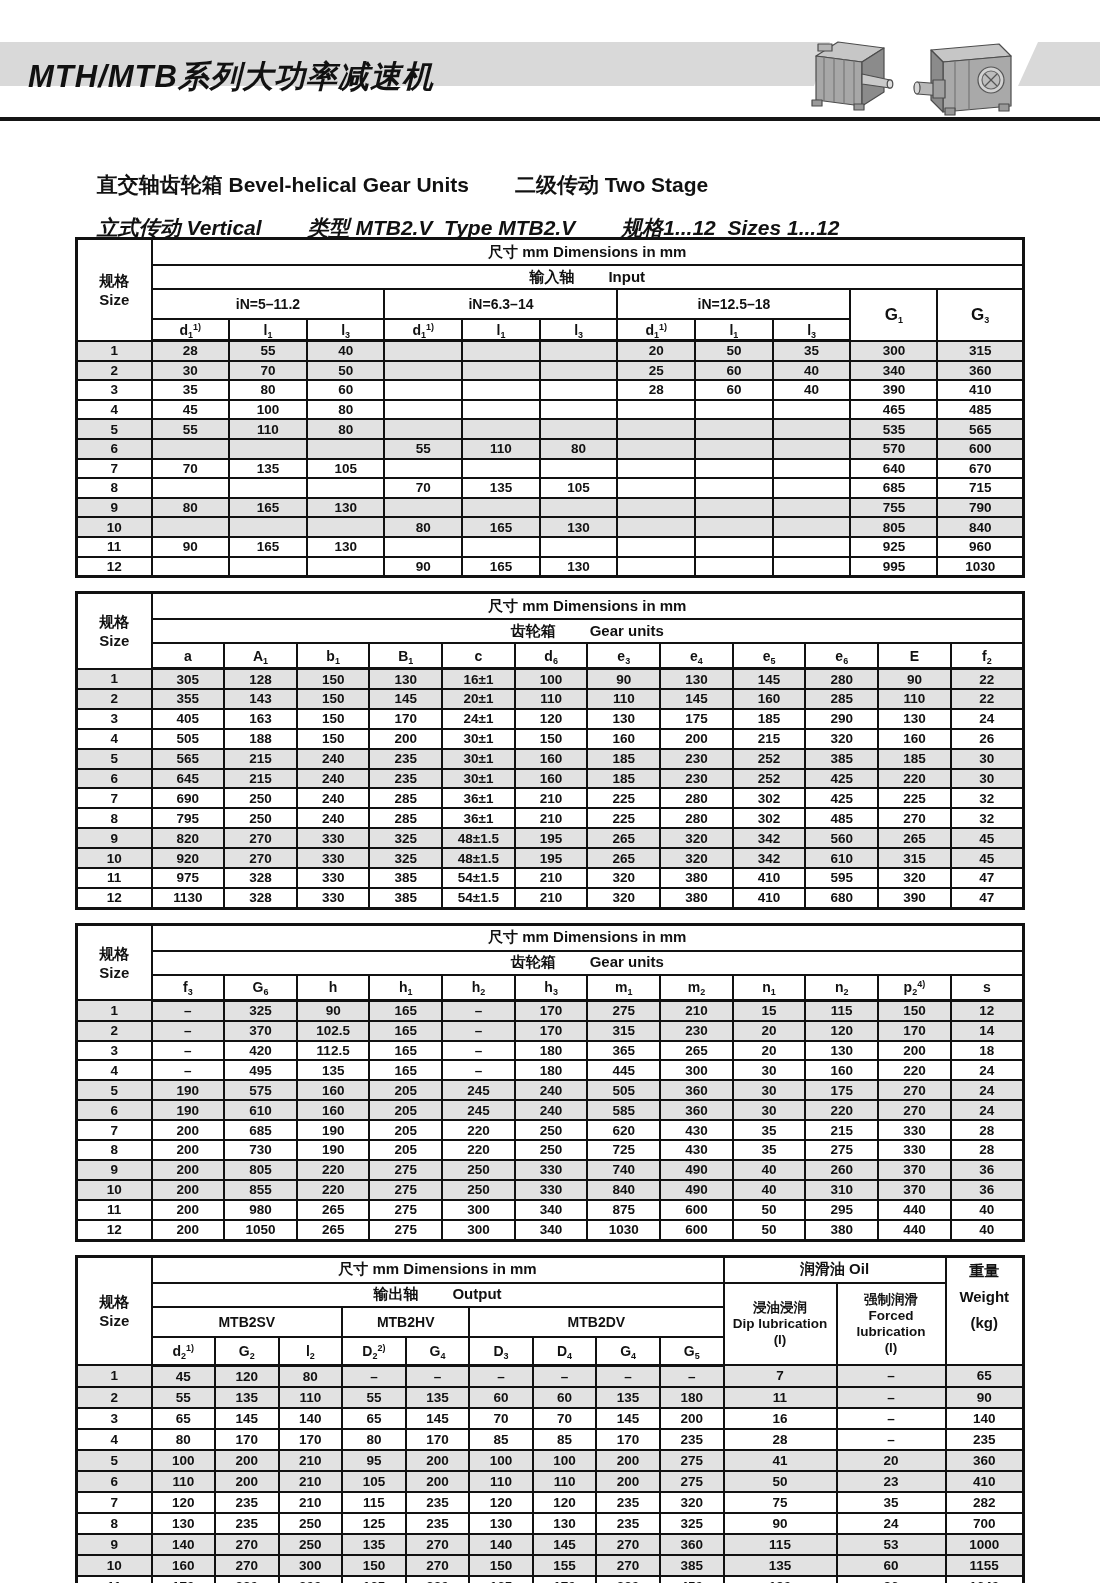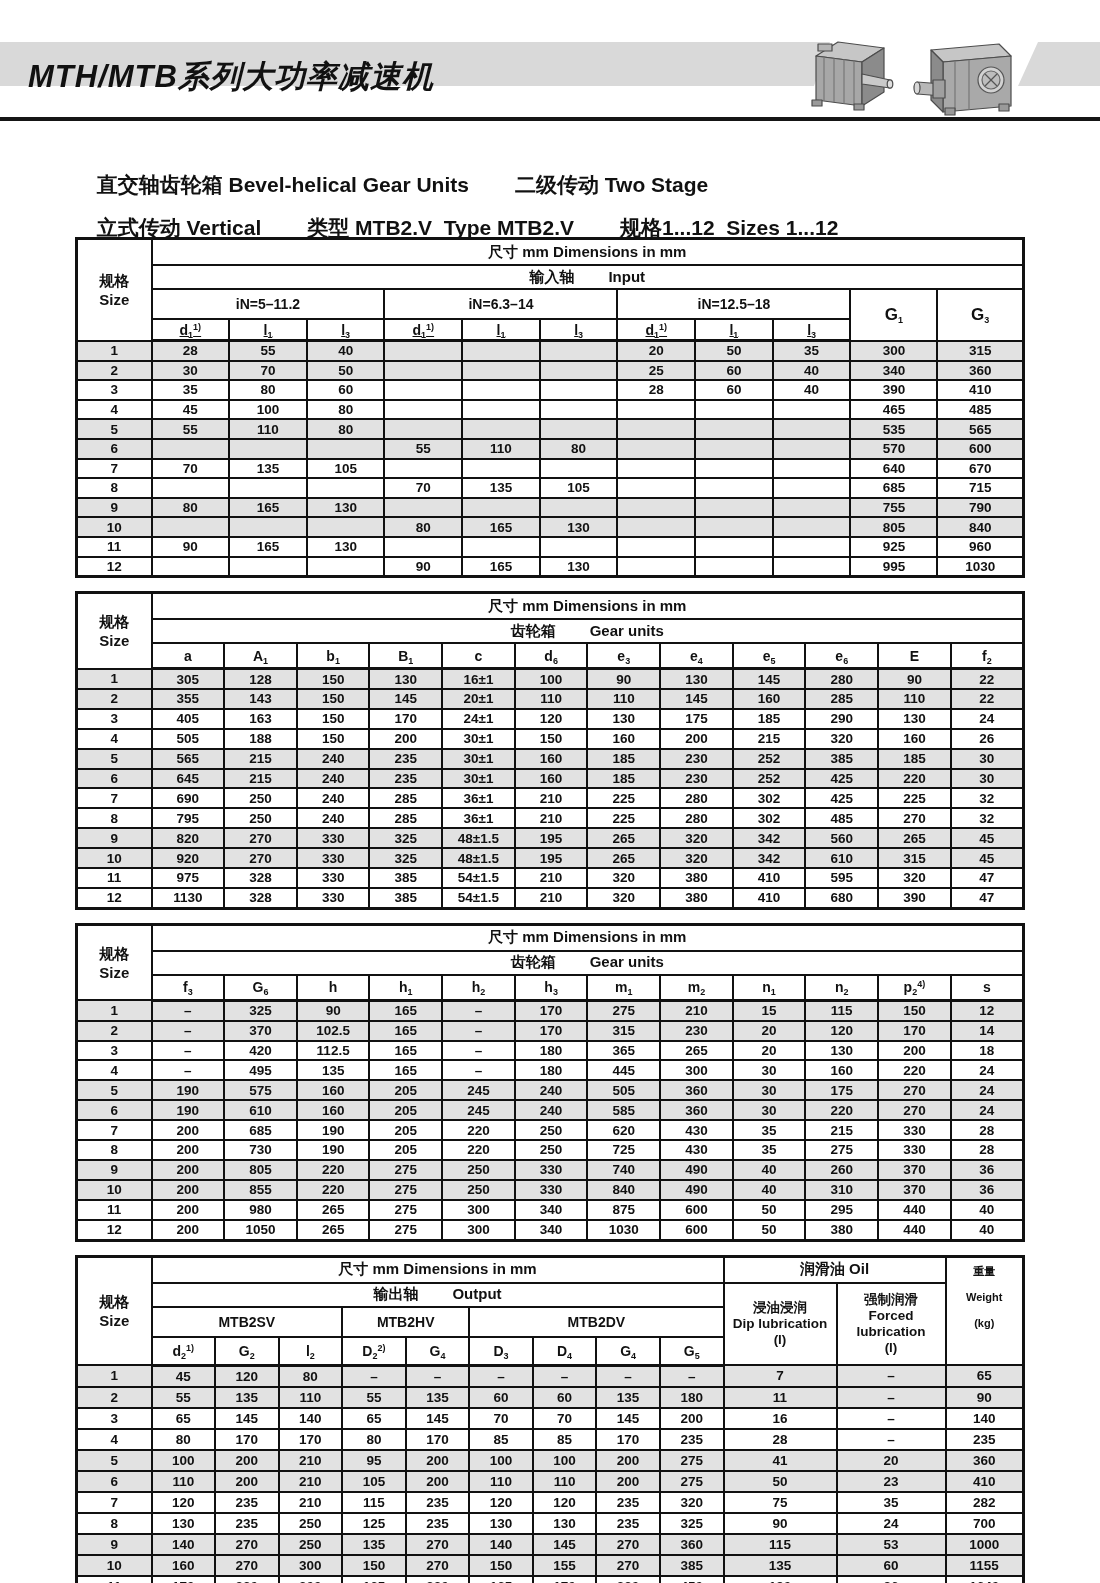--- a/index.html
+++ b/index.html
@@ -12,49 +12,49 @@
     clip-path:polygon(0 0,100% 0,calc(100% - 16px) 100%,0 100%);}
   .banner-right{position:absolute;top:42px;left:1018px;width:82px;height:44px;background:#d9d9d9;
     clip-path:polygon(20px 0,100% 0,100% 100%,0 100%);}
   .banner-title{position:absolute;top:56px;left:28px;font-size:31px;font-weight:bold;
     font-style:italic;letter-spacing:1px;white-space:pre;}
   .gear-img{position:absolute;}
   .hrule{position:absolute;top:117px;left:0;width:1100px;height:4px;background:#151515;}
   
   .subtitle{position:absolute;left:85px;font-size:21px;font-weight:bold;white-space:pre;text-align:right;}
   .subtitle .seg{margin-right:46px;}
-  .sub1{top:147px;} .sub2{top:190px;}
+  .sub1{top:147px;} .sub2{top:190px;font-style:italic;}
   
   .tables{position:absolute;top:237px;left:75px;width:950px;}
   table{border-collapse:collapse;width:950px;table-layout:fixed;margin-bottom:13px;
     border:3px solid #111;}
   th,td{border:2px solid #111;text-align:center;vertical-align:middle;padding:0 1px;
     overflow:hidden;}
   th{font-size:14px;font-weight:bold;background:#fff;}
   td{font-size:13.5px;font-weight:bold;}
   sub{font-size:9px;vertical-align:-3px;line-height:0;}
   sup{font-size:9px;vertical-align:5px;line-height:0;}
   .shade td{background:#e2e2e2;}
   .size-head{font-size:15px;line-height:19px;}
   .gap{margin-left:34px;}
   .gcol{font-size:17px;}
   .h-dim th{height:24px;font-size:15px;}
   .h-grp th{height:22px;font-size:15px;}
   .t1 .h-ratio th{height:28px;}
-  .t1 .h-cols th{height:19px;text-decoration:underline;}
+  .t1 .h-cols th{height:19px;}
   .t1 tbody td{height:17.6px;}
   .t1 .h-cols th,.t23 .h-cols th,.t4 .h-cols th{border-bottom:3px solid #111;}
   .t23 .h-cols th{height:23px;}
   .t23 tbody td{height:17.9px;}
   .t4 .h-series th{height:28px;}
   .t4 .h-cols th{height:26px;}
   .t4 tbody td{height:19px;}
   .multiline{line-height:15px;padding:2px 0;}
   .weight-head{height:100%;}
-  .weight-head div{line-height:26px;font-size:11px;}
+  .weight-head div{line-height:26px;font-size:15px;}
   .oil-sub{font-size:13.5px;line-height:16px;}
 </style>
 </head>
 <body>
 
 <div class="banner"></div>
 <div class="banner-right"></div>
 <div class="banner-title">MTH/MTB系列大功率减速机</div>
 
 <svg class="gear-img" style="top:22px;left:798px;" width="108" height="100" viewBox="0 0 108 100">

